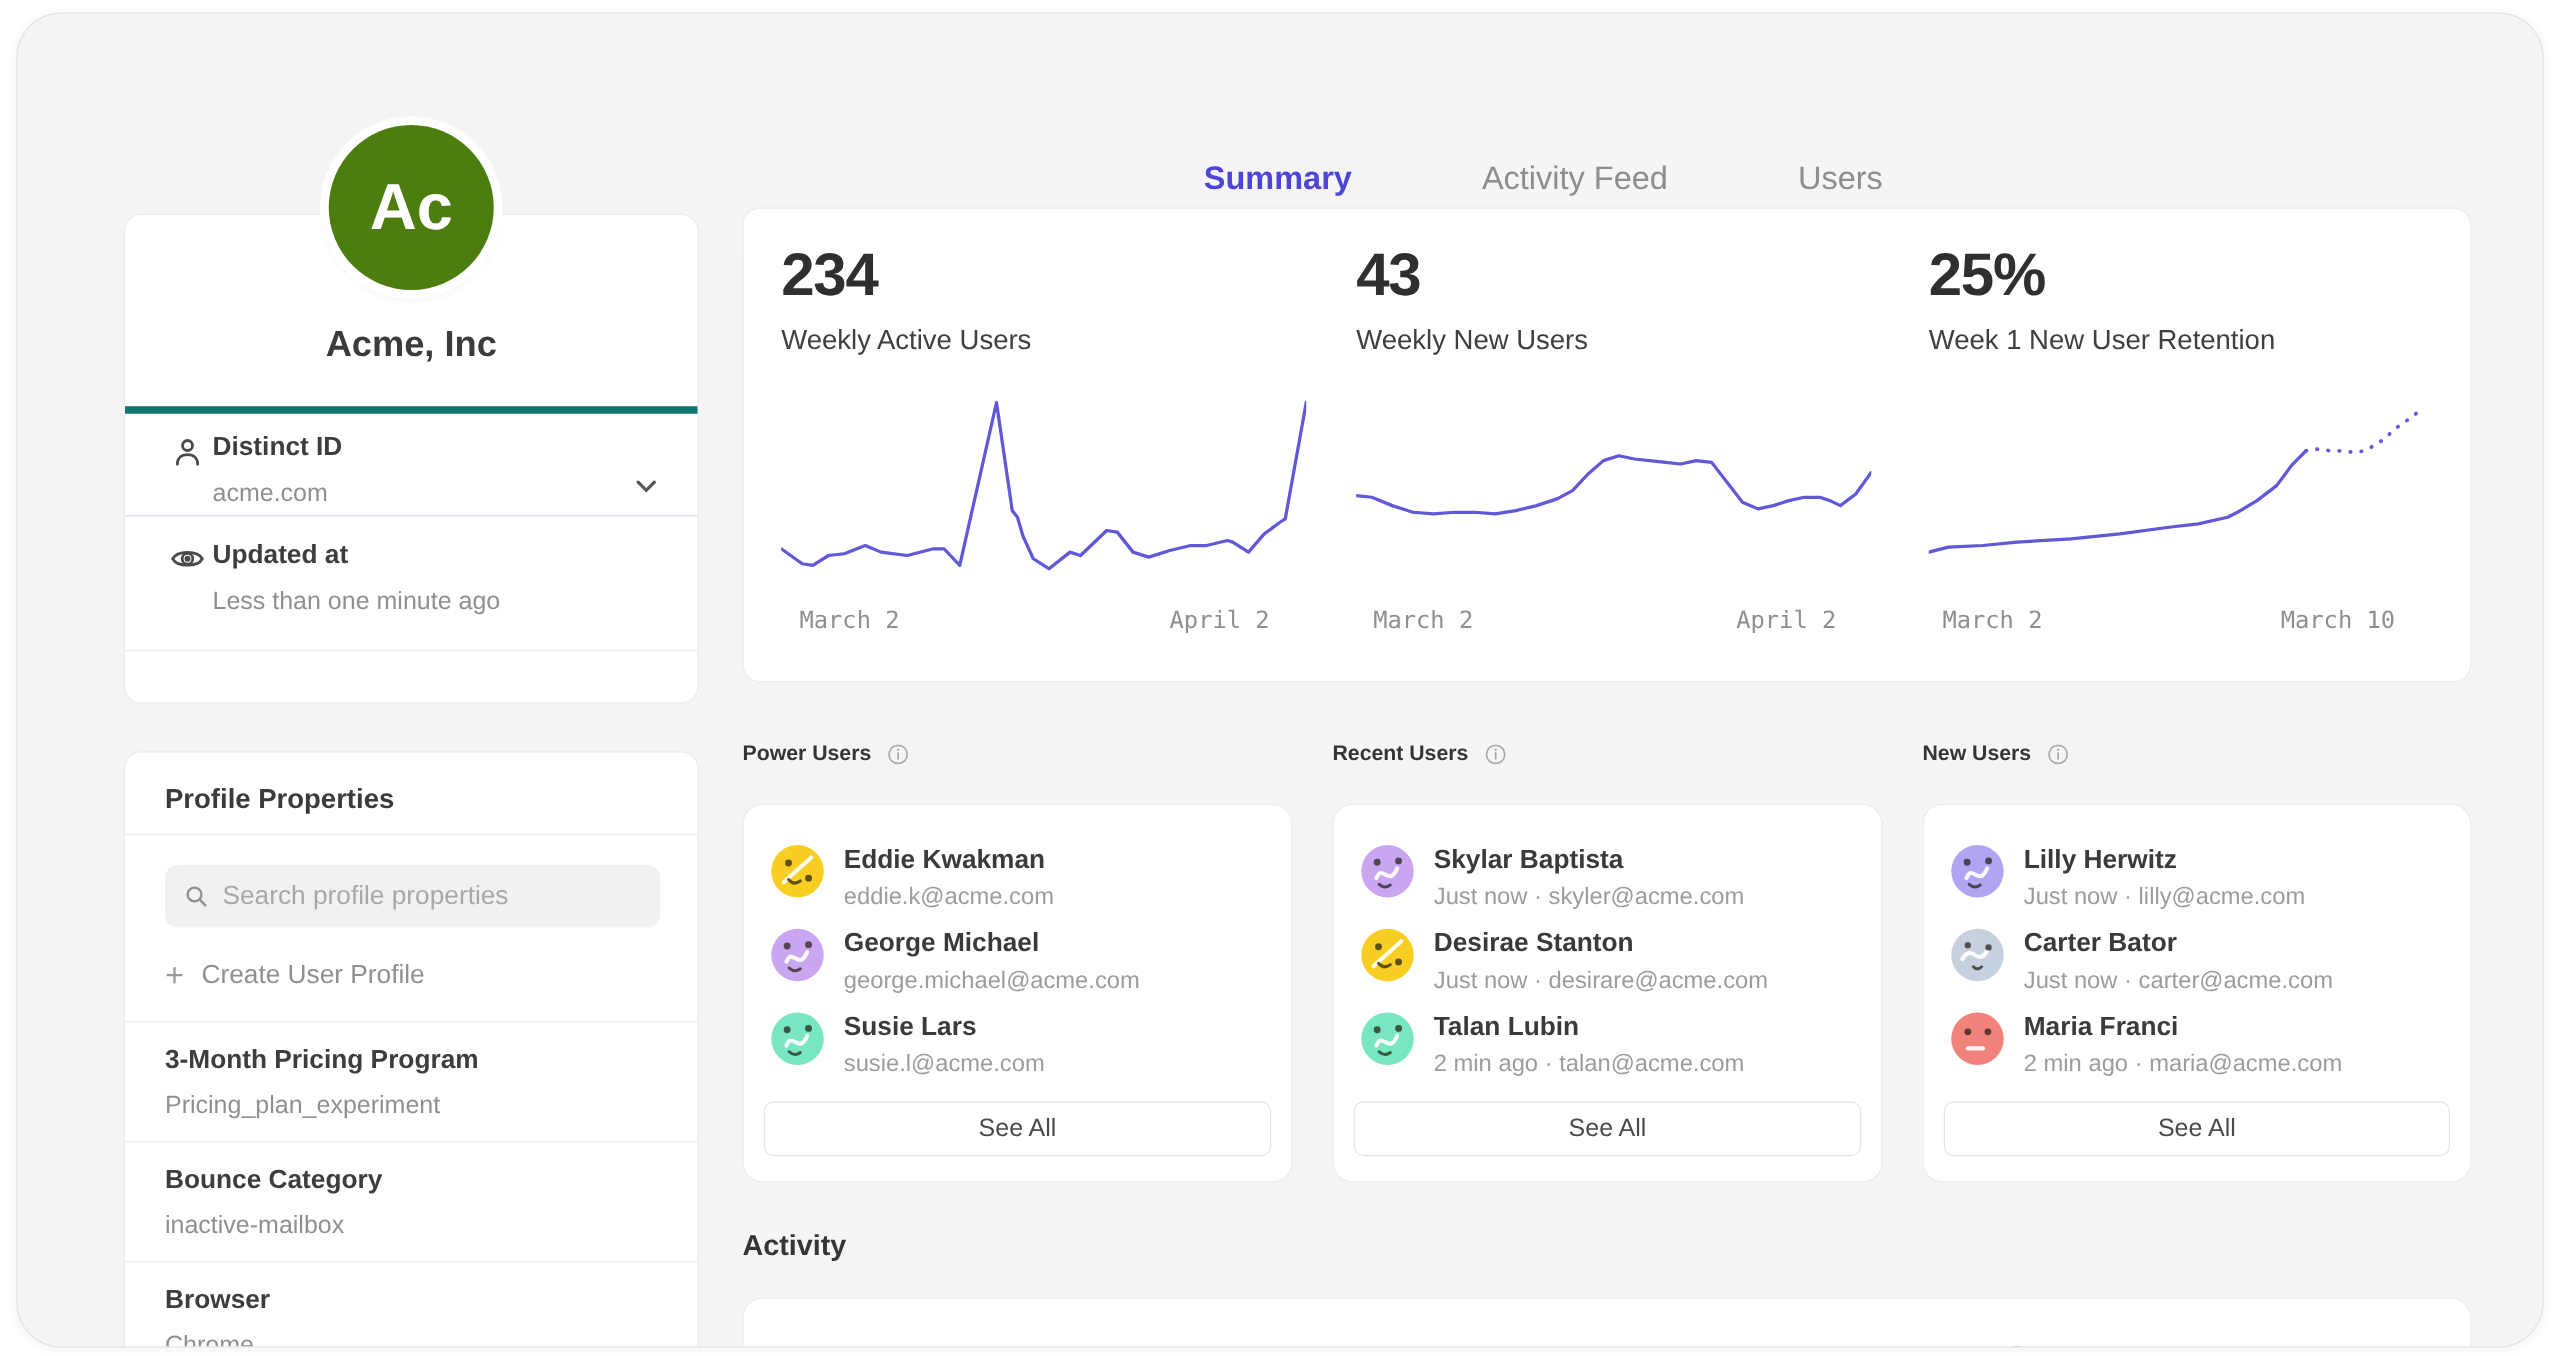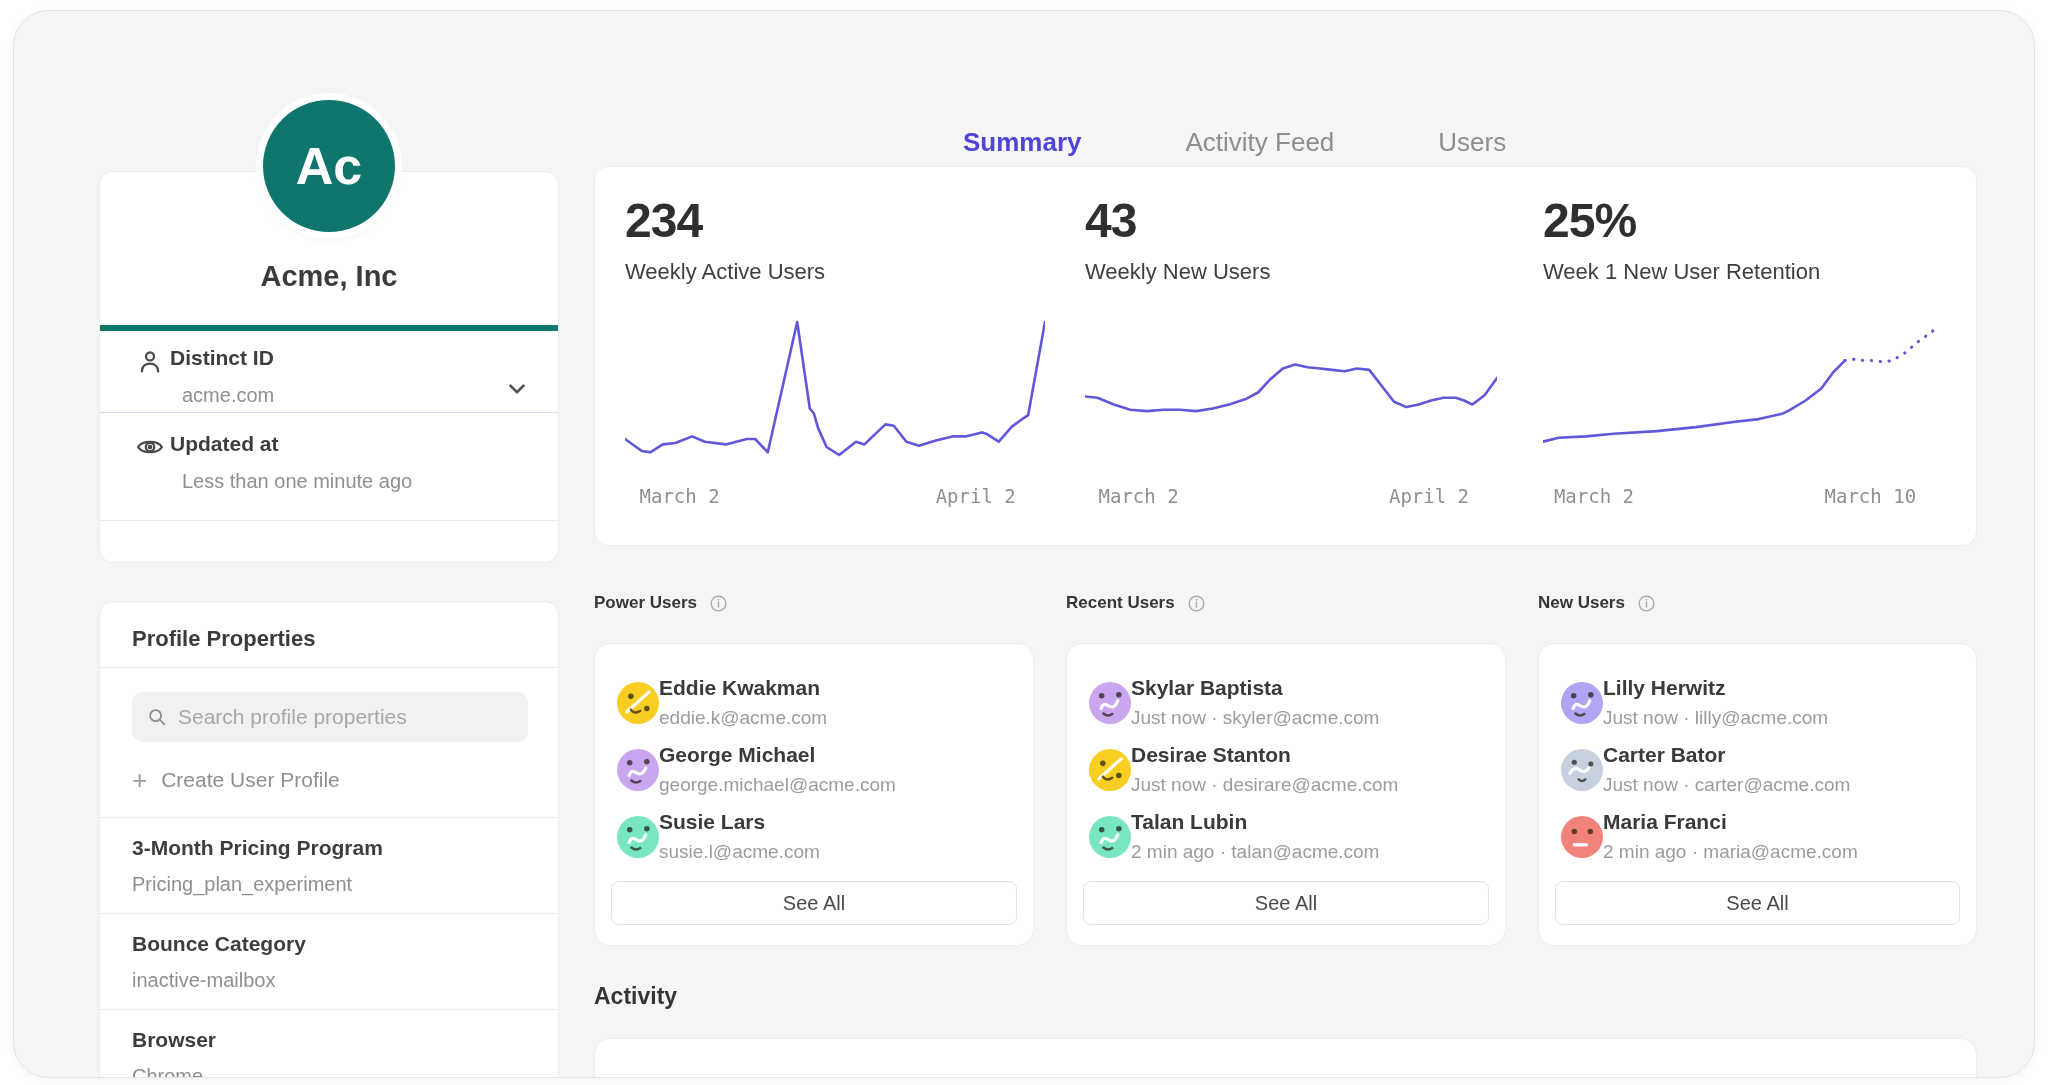--- a/index.html
+++ b/index.html
@@ -16,21 +16,21 @@
     position:absolute; left:249px; top:89px; width:132px; height:132px; border-radius:50%;
     display:flex; align-items:center; justify-content:center; z-index:3;
     box-shadow:0 0 0 7px #ffffff, 0 4px 10px rgba(0,0,0,0.12);
     color:#ffffff; font-size:52px; font-weight:bold;
   }
   .company-card { left:85px; top:160px; width:460px; height:392px; }
   .company-name { position:absolute; left:0; top:88px; width:100%; text-align:center; font-size:29px; font-weight:bold; color:#3b3b3b; }
   .prop-row { position:absolute; left:0; width:100%; border-top:6px solid #0f766e; }
   .row-icon { position:absolute; left:35px; top:16px; width:30px; height:30px; color:#4a4a4a; }
   .row-label { position:absolute; left:70px; top:15px; font-size:21px; font-weight:600; color:#3d3d3d; }
-  .row-value { position:absolute; left:70px; top:53px; font-size:20px; color:#8f8f8f;margin-left:12px; }
+  .row-value { position:absolute; left:70px; top:53px; font-size:20px; color:#8f8f8f; }
   .row-chevron { position:absolute; right:28px; top:45px; width:26px; height:26px; color:#555; cursor:pointer; }
   .delete-row { position:absolute; left:34px; top:508px; font-size:21px; color:#9a9a9a; cursor:pointer; }
 
   .props-card { left:85px; top:590px; width:460px; height:560px; }
   .props-title { position:absolute; left:32px; top:24px; font-size:22px; font-weight:bold; color:#3b3b3b; }
   .props-head-divider { position:absolute; left:0; top:65px; width:100%; border-top:1px solid #ececee; }
   .search-box {
     position:absolute; left:32px; top:90px; width:396px; height:50px; background:#f1f1f2;
     border-radius:10px; display:flex; align-items:center; gap:10px; padding:0 14px;justify-content:center;
   }
@@ -55,21 +55,21 @@
   .chart-col { position:absolute; top:0; height:100%; }
   .stat-value { position:absolute; top:26px; font-size:48px; font-weight:bold; color:#2f2f2f; letter-spacing:-1px; }
   .stat-label { position:absolute; top:92px; font-size:22px; color:#3f3f3f; }
   .spark { position:absolute; top:142px; left:0; }
   .tick { position:absolute; top:318px; transform:translateX(-50%); font-family:"DejaVu Sans Mono", monospace; font-size:19px; color:#8f8f8f; white-space:nowrap; }
 
   
   .list-header { position:absolute; font-size:17px; font-weight:bold; color:#353535; display:flex; align-items:center; gap:12px; }
   .info-icon { width:19px; height:19px; color:#ababab; cursor:pointer; }
   .user-card { top:632px; height:303px; border-radius:16px; }
-  .user-row { position:absolute; left:22px; display:flex; cursor:pointer;align-items:center; }
+  .user-row { position:absolute; left:22px; display:flex; gap:16px; cursor:pointer; }
   .u-avatar { width:42px; height:42px; border-radius:50%; flex:none; }
   .u-name { font-size:21px; font-weight:bold; color:#3a3a3a; }
   .u-sub { font-size:19px; color:#9c9c9c; margin-top:7px; }
   .see-all {
     position:absolute; left:16px; right:16px; bottom:20px; height:44px; background:#fff;
     border:1px solid #e4e4e6; border-radius:8px; font-size:20px; color:#4a4a4a;
     display:flex; align-items:center; justify-content:center; cursor:pointer; font-family:"Liberation Sans",sans-serif;
   }
   .face { width:100%; height:100%; }
   .face .ws { stroke:rgba(255,255,255,0.92); stroke-width:3; fill:none; stroke-linecap:round; }
@@ -79,21 +79,21 @@
   
   .activity-title { position:absolute; left:580px; top:972px; font-size:23px; font-weight:bold; color:#353535; }
   .activity-card { left:580px; top:1027px; width:1383px; height:220px; border-radius:16px; }
   .act-stat { position:absolute; top:30px; font-size:48px; font-weight:bold; color:#2f2f2f; letter-spacing:-1px; }
 </style>
 </head>
 <body>
 
 <div class="page">
 
-  <div class="avatar" id="companyAvatar" style="background: #0f766e;">
+  <div class="avatar" id="companyAvatar" style="background: #4d7c0f;">
     <span>Ac</span>
   </div>
 
   <div class="card company-card">
     <div class="company-name">Acme, Inc</div>
 
     <div class="prop-row" style="top:153px; height:87px;">
       <span class="row-icon">
         <svg viewBox="0 0 24 24" fill="none" stroke="currentColor" stroke-width="1.8" stroke-linecap="round">
           <circle cx="12" cy="7.5" r="3.2"></circle>

